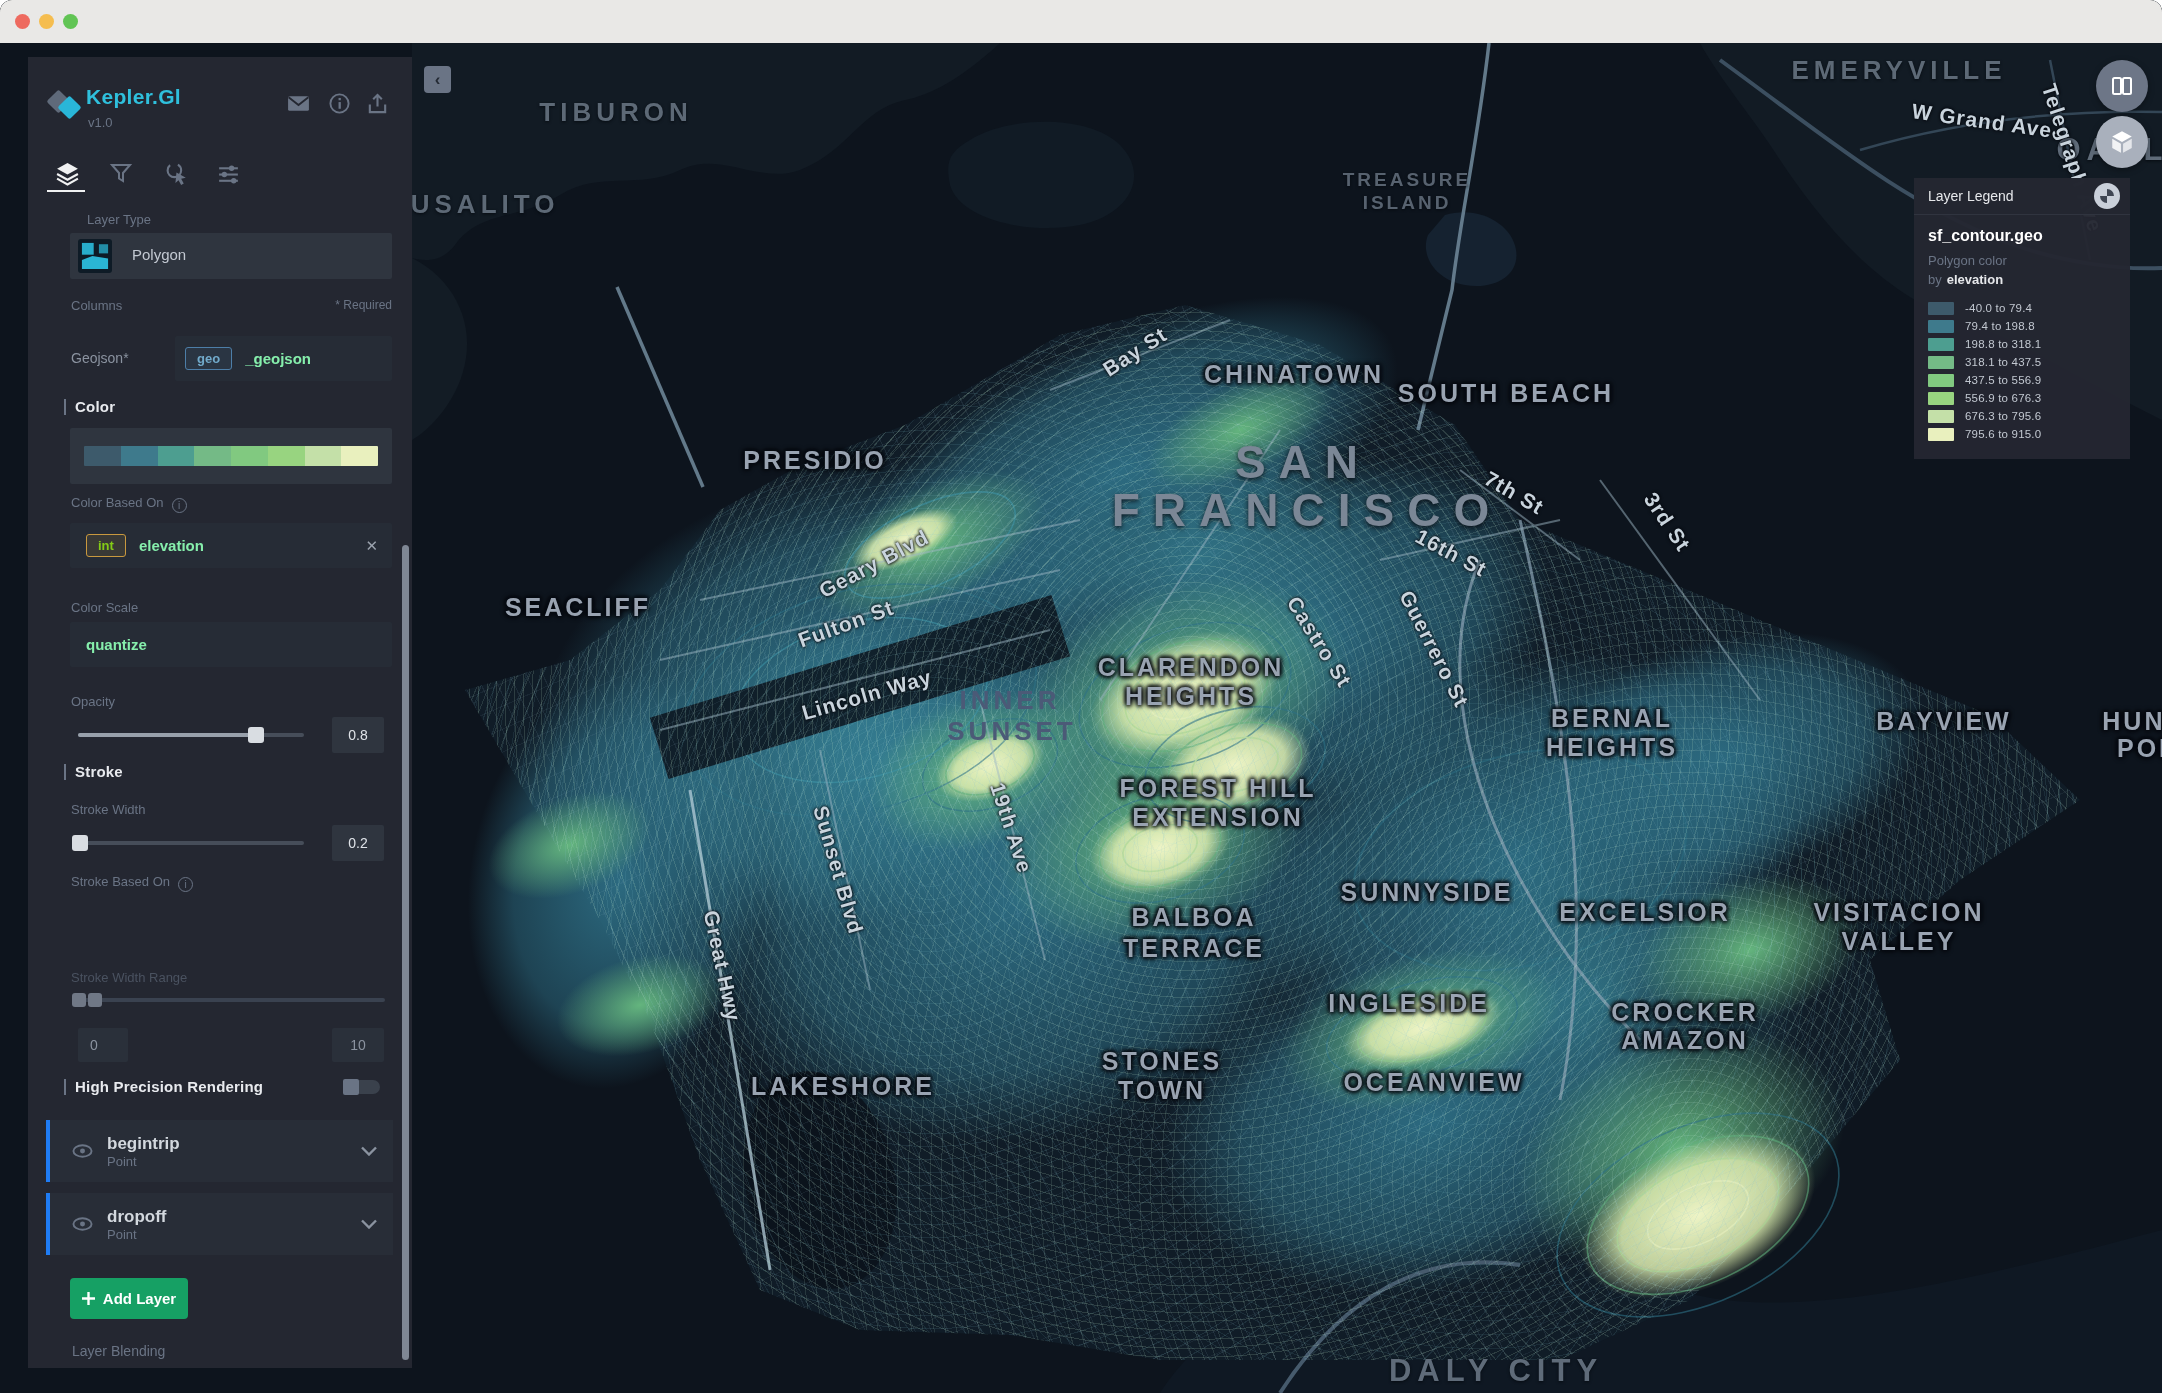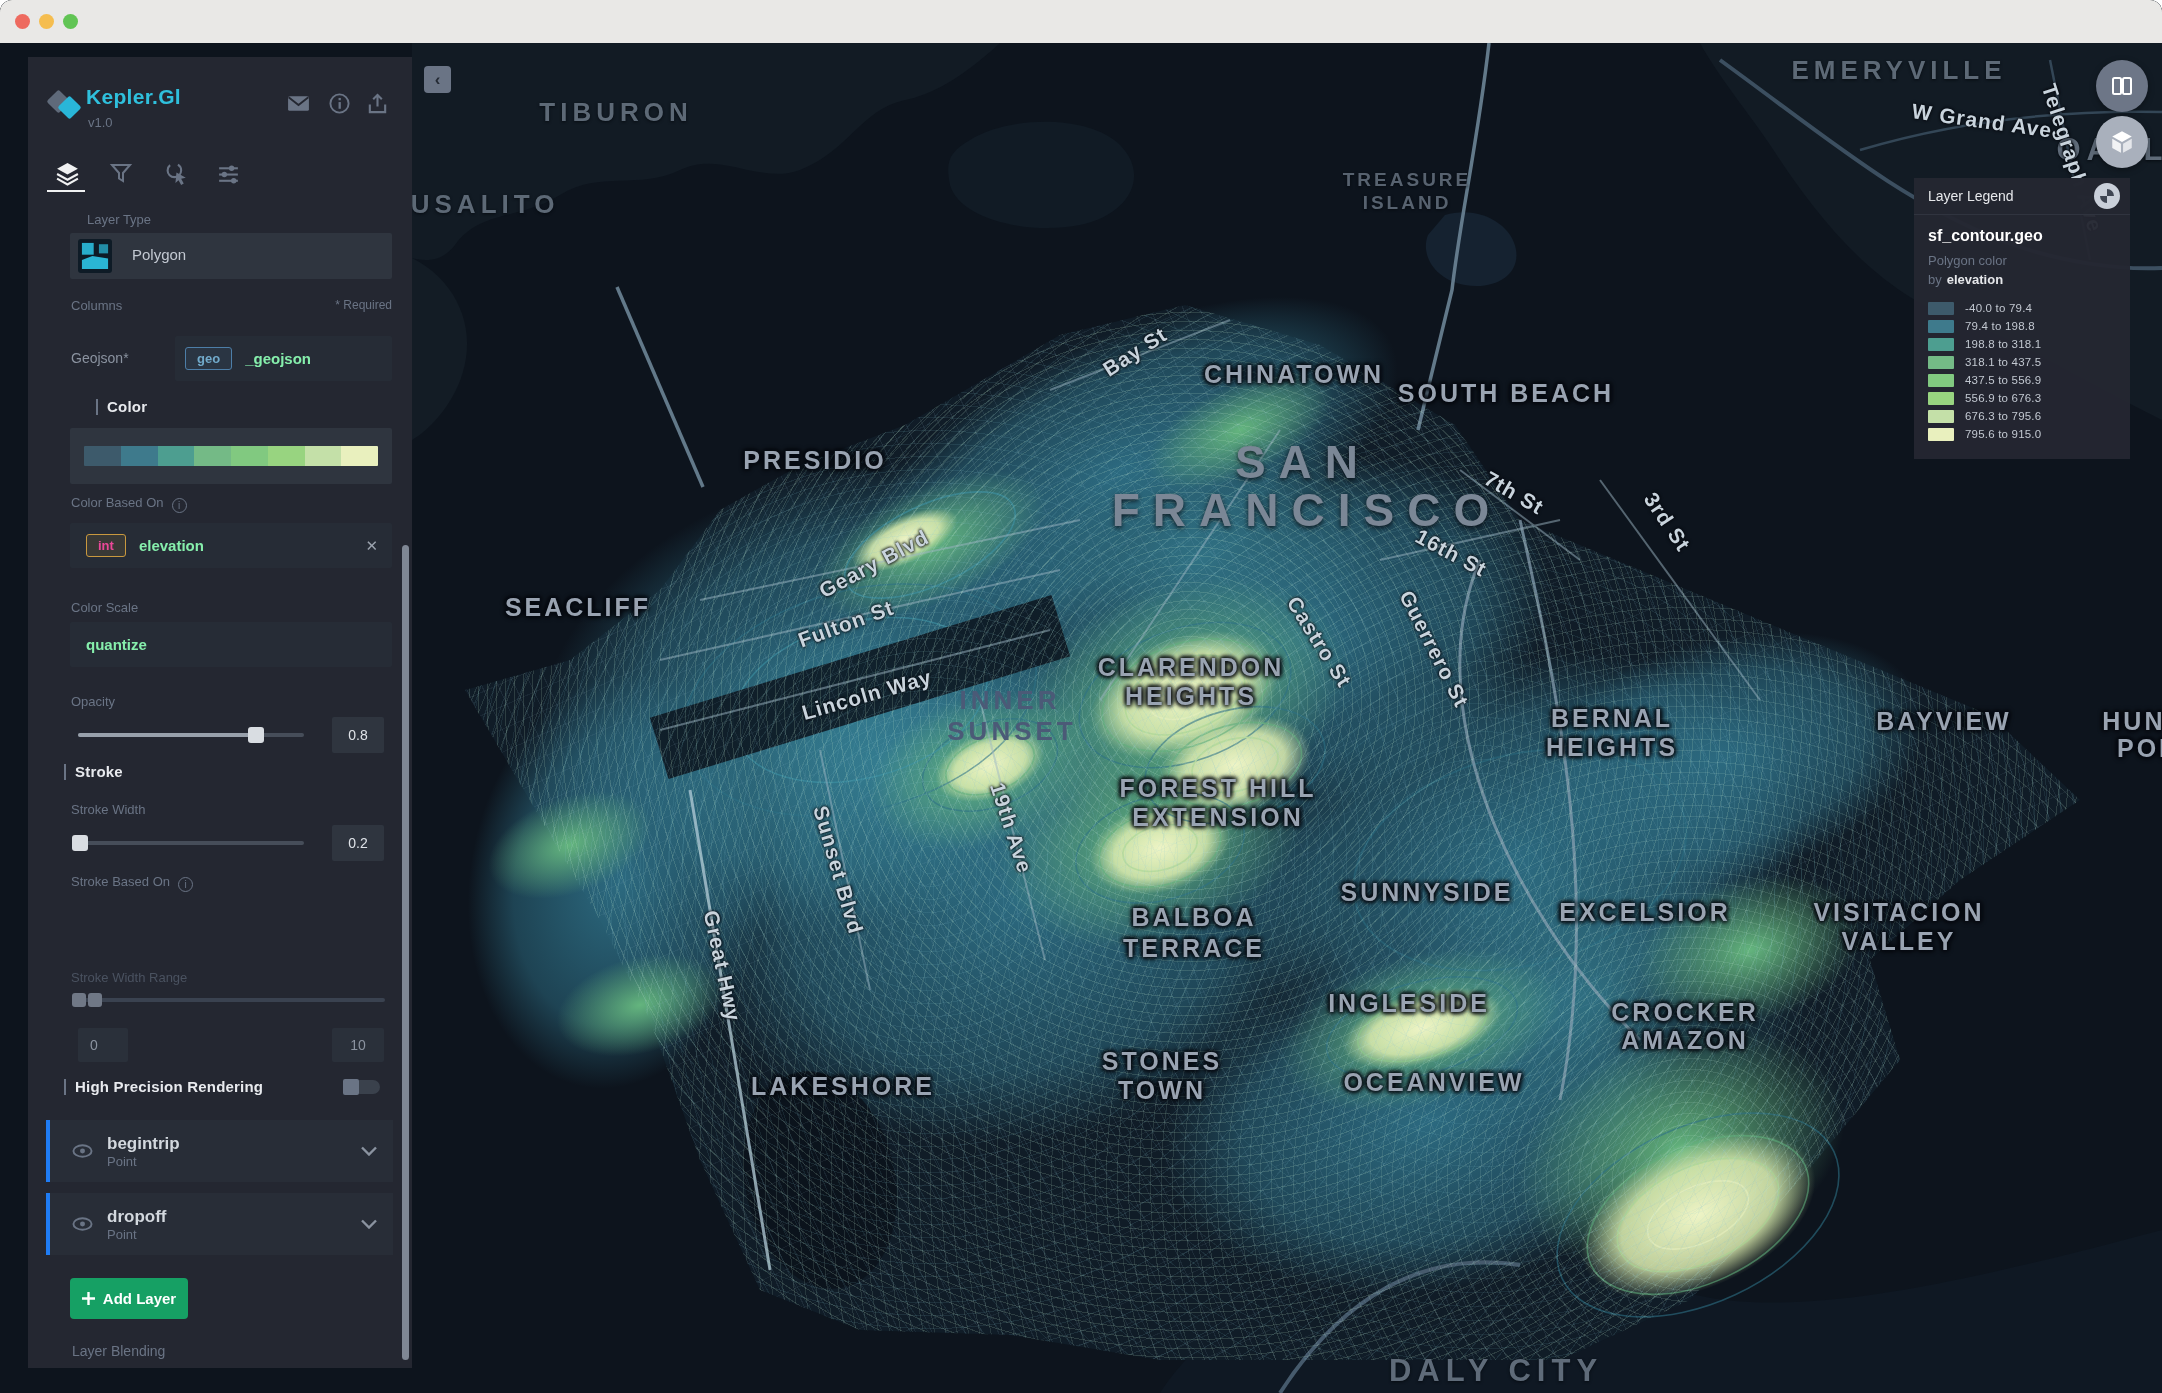--- a/index.html
+++ b/index.html
@@ -79,21 +79,21 @@
   .app-title { font-size:21px; font-weight:bold; color:#2fc0dd; letter-spacing:.3px; }
   .app-version { font-size:13px; color:#6a7485; }
   .diamond { position:absolute; width:17px; height:17px; transform:rotate(45deg); border-radius:2px; }
 
   .tabs { position:absolute; top:96px; left:0; right:0; height:44px; }
   .tab { position:absolute; top:4px; width:32px; height:32px; display:flex; align-items:center; justify-content:center; cursor:pointer; }
   .tab-underline { position:absolute; top:37px; left:19px; width:38px; height:2px; background:#f0f1f2; }
 
   .badge { border-radius:3px; font-size:13px; padding:3px 11px; font-weight:600; }
   .badge-geo { border:1px solid #4d7ea8; color:#71aacb; background:rgba(77,126,168,.12); }
-  .badge-int { border:1px solid #c9993f; color:#ec4899; background:rgba(224,180,63,.10); }
+  .badge-int { border:1px solid #c9993f; color:#84cc16; background:rgba(224,180,63,.10); }
   .field-value { font-size:15px; font-weight:600; color:#86efac; margin-left:13px; }
   .field-placeholder { font-size:15px; color:#7e8794; margin-left:16px; }
   .clear-x { margin-left:auto; margin-right:14px; color:#9aa2ad; font-size:15px; cursor:pointer; }
 
   .grad-bar { position:absolute; left:14px; right:14px; top:18px; height:20px; display:flex; border-radius:1px; overflow:hidden; cursor:pointer; }
   .grad-bar > div { flex:1; }
 
   .slider-track { position:absolute; height:4px; border-radius:2px; background:#464d59; }
   .slider-fill { position:absolute; height:4px; border-radius:2px; background:#98a0ab; }
   .slider-handle { position:absolute; width:16px; height:16px; background:#d9dde2; border-radius:3px; cursor:pointer; }
@@ -442,21 +442,21 @@
     </div>
 
     <div class="sb-abs label-sm" style="left:43px; top:241px;">Columns</div>
     <div class="sb-abs label-sm" style="right:20px; top:241px; font-size:12px;">* Required</div>
     <div class="sb-abs label-md" style="left:43px; top:293px;">Geojson*</div>
     <div class="sb-abs field-row" style="left:147px; top:279px; width:217px; height:45px; padding-left:10px;">
       <span class="badge badge-geo">geo</span>
       <span class="field-value">_geojson</span>
     </div>
 
-    <div class="sb-abs section-head" style="left:36px; top:341px;margin-left:32px;">
+    <div class="sb-abs section-head" style="left:36px; top:341px;">
       <span class="section-accent"></span>
       <span class="section-title">Color</span>
     </div>
     <div class="sb-abs panel-row" style="left:42px; top:371px; width:322px; height:56px;">
       <div class="grad-bar">
 
       <div style="background: rgb(61, 90, 107);"></div>
           <div style="background: rgb(62, 122, 140);"></div>
           <div style="background: rgb(77, 158, 144);"></div>
           <div style="background: rgb(116, 186, 134);"></div>

